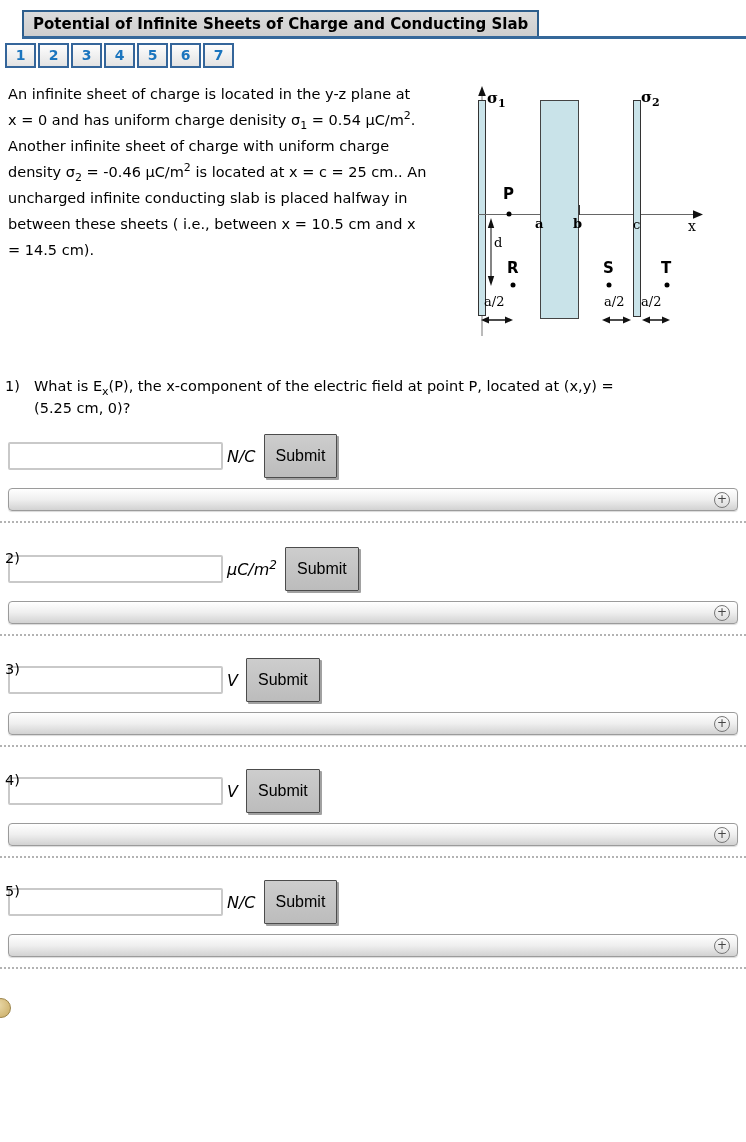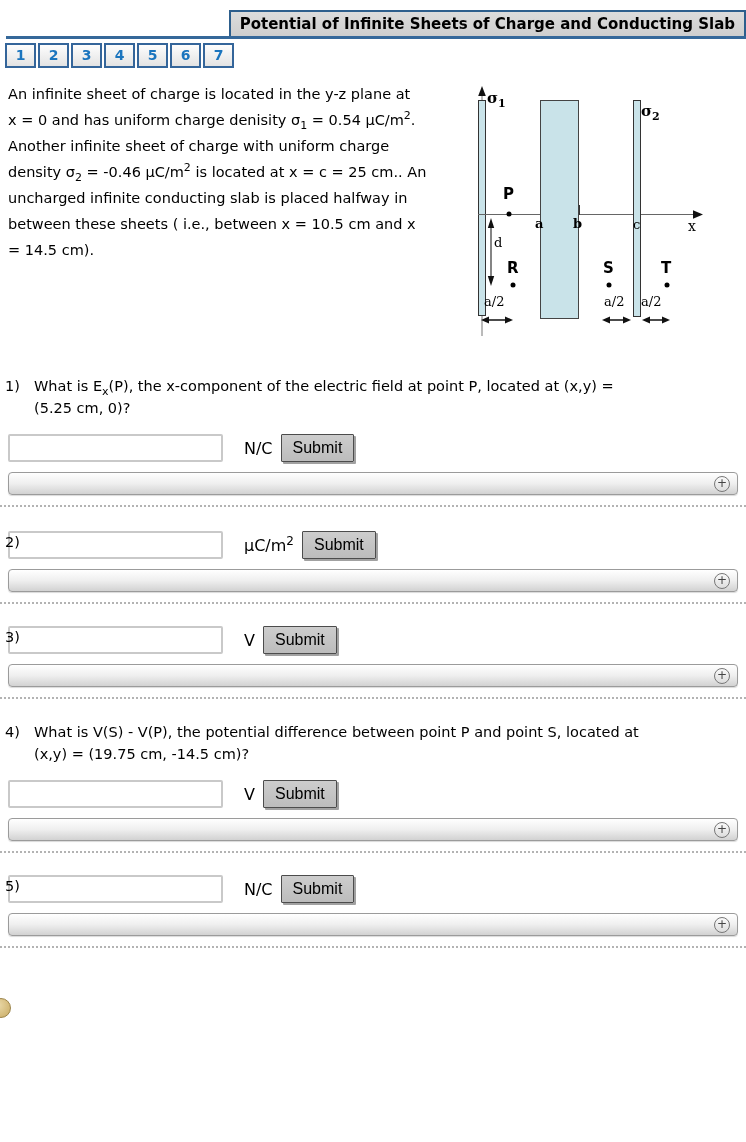--- a/index.html
+++ b/index.html
@@ -1,20 +1,20 @@
 <!DOCTYPE html>
 <html><head>
 <meta charset="utf-8">
 <style>
   html,body{margin:0;padding:0;background:#fff;}
   .page{position:relative;width:746px;height:1142px;background:#fff;overflow:hidden;
         padding-top:10px;box-sizing:border-box;font-family:"DejaVu Sans",sans-serif;color:#000;}
 
   
-  .title-row{margin-left:6px;border-bottom:3px solid #35689a;text-align:right;}
+  .title-row{margin-left:22px;border-bottom:3px solid #35689a;}
   .title-tab{display:inline-block;vertical-align:bottom;border:2px solid #2d5e8c;border-bottom:none;
              background:linear-gradient(#dcdcdc,#cecece);padding:4px 9px 3px 9px;
              font-weight:bold;font-size:15px;line-height:17px;}
   .tabs-row{display:flex;gap:2px;margin:4px 0 0 5px;}
   .num-tab{width:27px;height:21px;border:2px solid #34659a;background:linear-gradient(#fdfdfd,#e3e3e3);
            color:#1b75be;font-weight:bold;font-size:14px;line-height:21px;text-align:center;cursor:pointer;}
 
   
   .problem-text{margin:13px 0 0 8px;width:472px;height:186px;font-size:14.5px;line-height:26px;}
   sub{font-size:11px;line-height:0;}
@@ -31,25 +31,25 @@
   .lbl-x{font-size:14px;}
 
   
   .questions{margin:108px 8px 0 8px;}
   .q-text{position:relative;padding-left:26px;font-size:14.5px;line-height:22px;margin-bottom:15px;}
   .q-two .q-text{margin-bottom:24px;}
   .q-num{position:absolute;left:-3px;top:0;}
   .answer-row{display:flex;align-items:center;margin-bottom:10px;}
   .answer-input{width:203px;height:24px;border:2px solid #c9c9c9;border-radius:2px;background:#fff;
                 font-size:14px;padding:0 4px;box-sizing:content-box;}
-  .unit{margin:0 8px 0 21px;font-size:16px;white-space:nowrap;}
+  .unit{margin:0 8px 0 4px;font-size:16px;white-space:nowrap;font-style:italic;}
   .unit sup{font-size:12px;}
   .submit-btn{font-family:"Liberation Sans",sans-serif;font-size:16px;color:#000;
               background:linear-gradient(180deg,#cdcdcd,#bcbcbc);border:1px solid #4c4c4c;
-              box-shadow:2px 2px 0 rgba(110,110,110,.65);padding:4px 11px;border-radius:1px;cursor:pointer;}
+              box-shadow:2px 2px 0 rgba(110,110,110,.65);padding:12px 11px;border-radius:1px;cursor:pointer;}
   .accordion{position:relative;height:21px;border:1px solid #9b9b9b;border-radius:4px;margin-bottom:10px;
              background:linear-gradient(180deg,#ffffff 0%,#efefef 50%,#d2d2d2 100%);
              box-shadow:0 1px 1px rgba(0,0,0,.15);cursor:pointer;}
   .plus-icon{position:absolute;right:7px;top:3px;width:14px;height:14px;border:1px solid #777;
              border-radius:50%;background:linear-gradient(#fafafa,#ddd);color:#444;
              font-size:12px;line-height:13px;text-align:center;}
   .dotted-sep{height:0;border-top:2px dotted #b3b3b3;margin:0 -8px 22px -8px;}
   .q5-marker{position:absolute;left:-9px;top:998px;width:18px;height:18px;border-radius:50%;
              background:radial-gradient(circle at 35% 35%,#ead9a8,#c8aa62);border:1px solid #9c8449;}
 </style>
@@ -103,21 +103,21 @@
       <polygon points="5,234 13,230.5 13,237.5" fill="#111"></polygon>
       <polygon points="37,234 29,230.5 29,237.5" fill="#111"></polygon>
       <line x1="132" y1="234" x2="149" y2="234" stroke="#111" stroke-width="1.5"></line>
       <polygon points="126,234 134,230.5 134,237.5" fill="#111"></polygon>
       <polygon points="155,234 147,230.5 147,237.5" fill="#111"></polygon>
       <line x1="172" y1="234" x2="188" y2="234" stroke="#111" stroke-width="1.5"></line>
       <polygon points="166,234 174,230.5 174,237.5" fill="#111"></polygon>
       <polygon points="194,234 186,230.5 186,237.5" fill="#111"></polygon>
     </svg>
     <span class="dlabel lbl-sigma" style="left:11px;top:5px">σ<sub>1</sub></span>
-    <span class="dlabel lbl-sigma" style="left:165px;top:18px">σ<sub>2</sub></span>
+    <span class="dlabel lbl-sigma" style="left:165px;top:4px">σ<sub>2</sub></span>
     <span class="dlabel lbl-point" style="left:27px;top:101px">P</span>
     <span class="dlabel lbl-ab" style="left:59px;top:131px">a</span>
     <span class="dlabel lbl-ab" style="left:97px;top:131px">b</span>
     <span class="dlabel lbl-sm" style="left:157px;top:132px">c</span>
     <span class="dlabel lbl-x" style="left:212px;top:133px">x</span>
     <span class="dlabel lbl-sm" style="left:18px;top:150px">d</span>
     <span class="dlabel lbl-point" style="left:31px;top:175px">R</span>
     <span class="dlabel lbl-point" style="left:127px;top:175px">S</span>
     <span class="dlabel lbl-point" style="left:185px;top:175px">T</span>
     <span class="dlabel lbl-sm" style="left:8px;top:209px">a/2</span>
@@ -169,21 +169,20 @@
       </div>
       <div class="accordion">
         <span class="plus-icon">+</span>
       </div>
       <div class="dotted-sep"></div>
     </div>
 
     <div class="question">
       <div class="q-text">
         <span class="q-num">4)</span>
-        <span>What is V(S) - V(P), the potential difference between point P and point S, located at<br>(x,y) = (19.75 cm, -14.5 cm)?</span>
       </div>
       <div class="answer-row">
         <input class="answer-input" type="text" value="" style="">
         <span class="unit">V</span>
         <button class="submit-btn">Submit</button>
       </div>
       <div class="accordion">
         <span class="plus-icon">+</span>
       </div>
       <div class="dotted-sep"></div>

